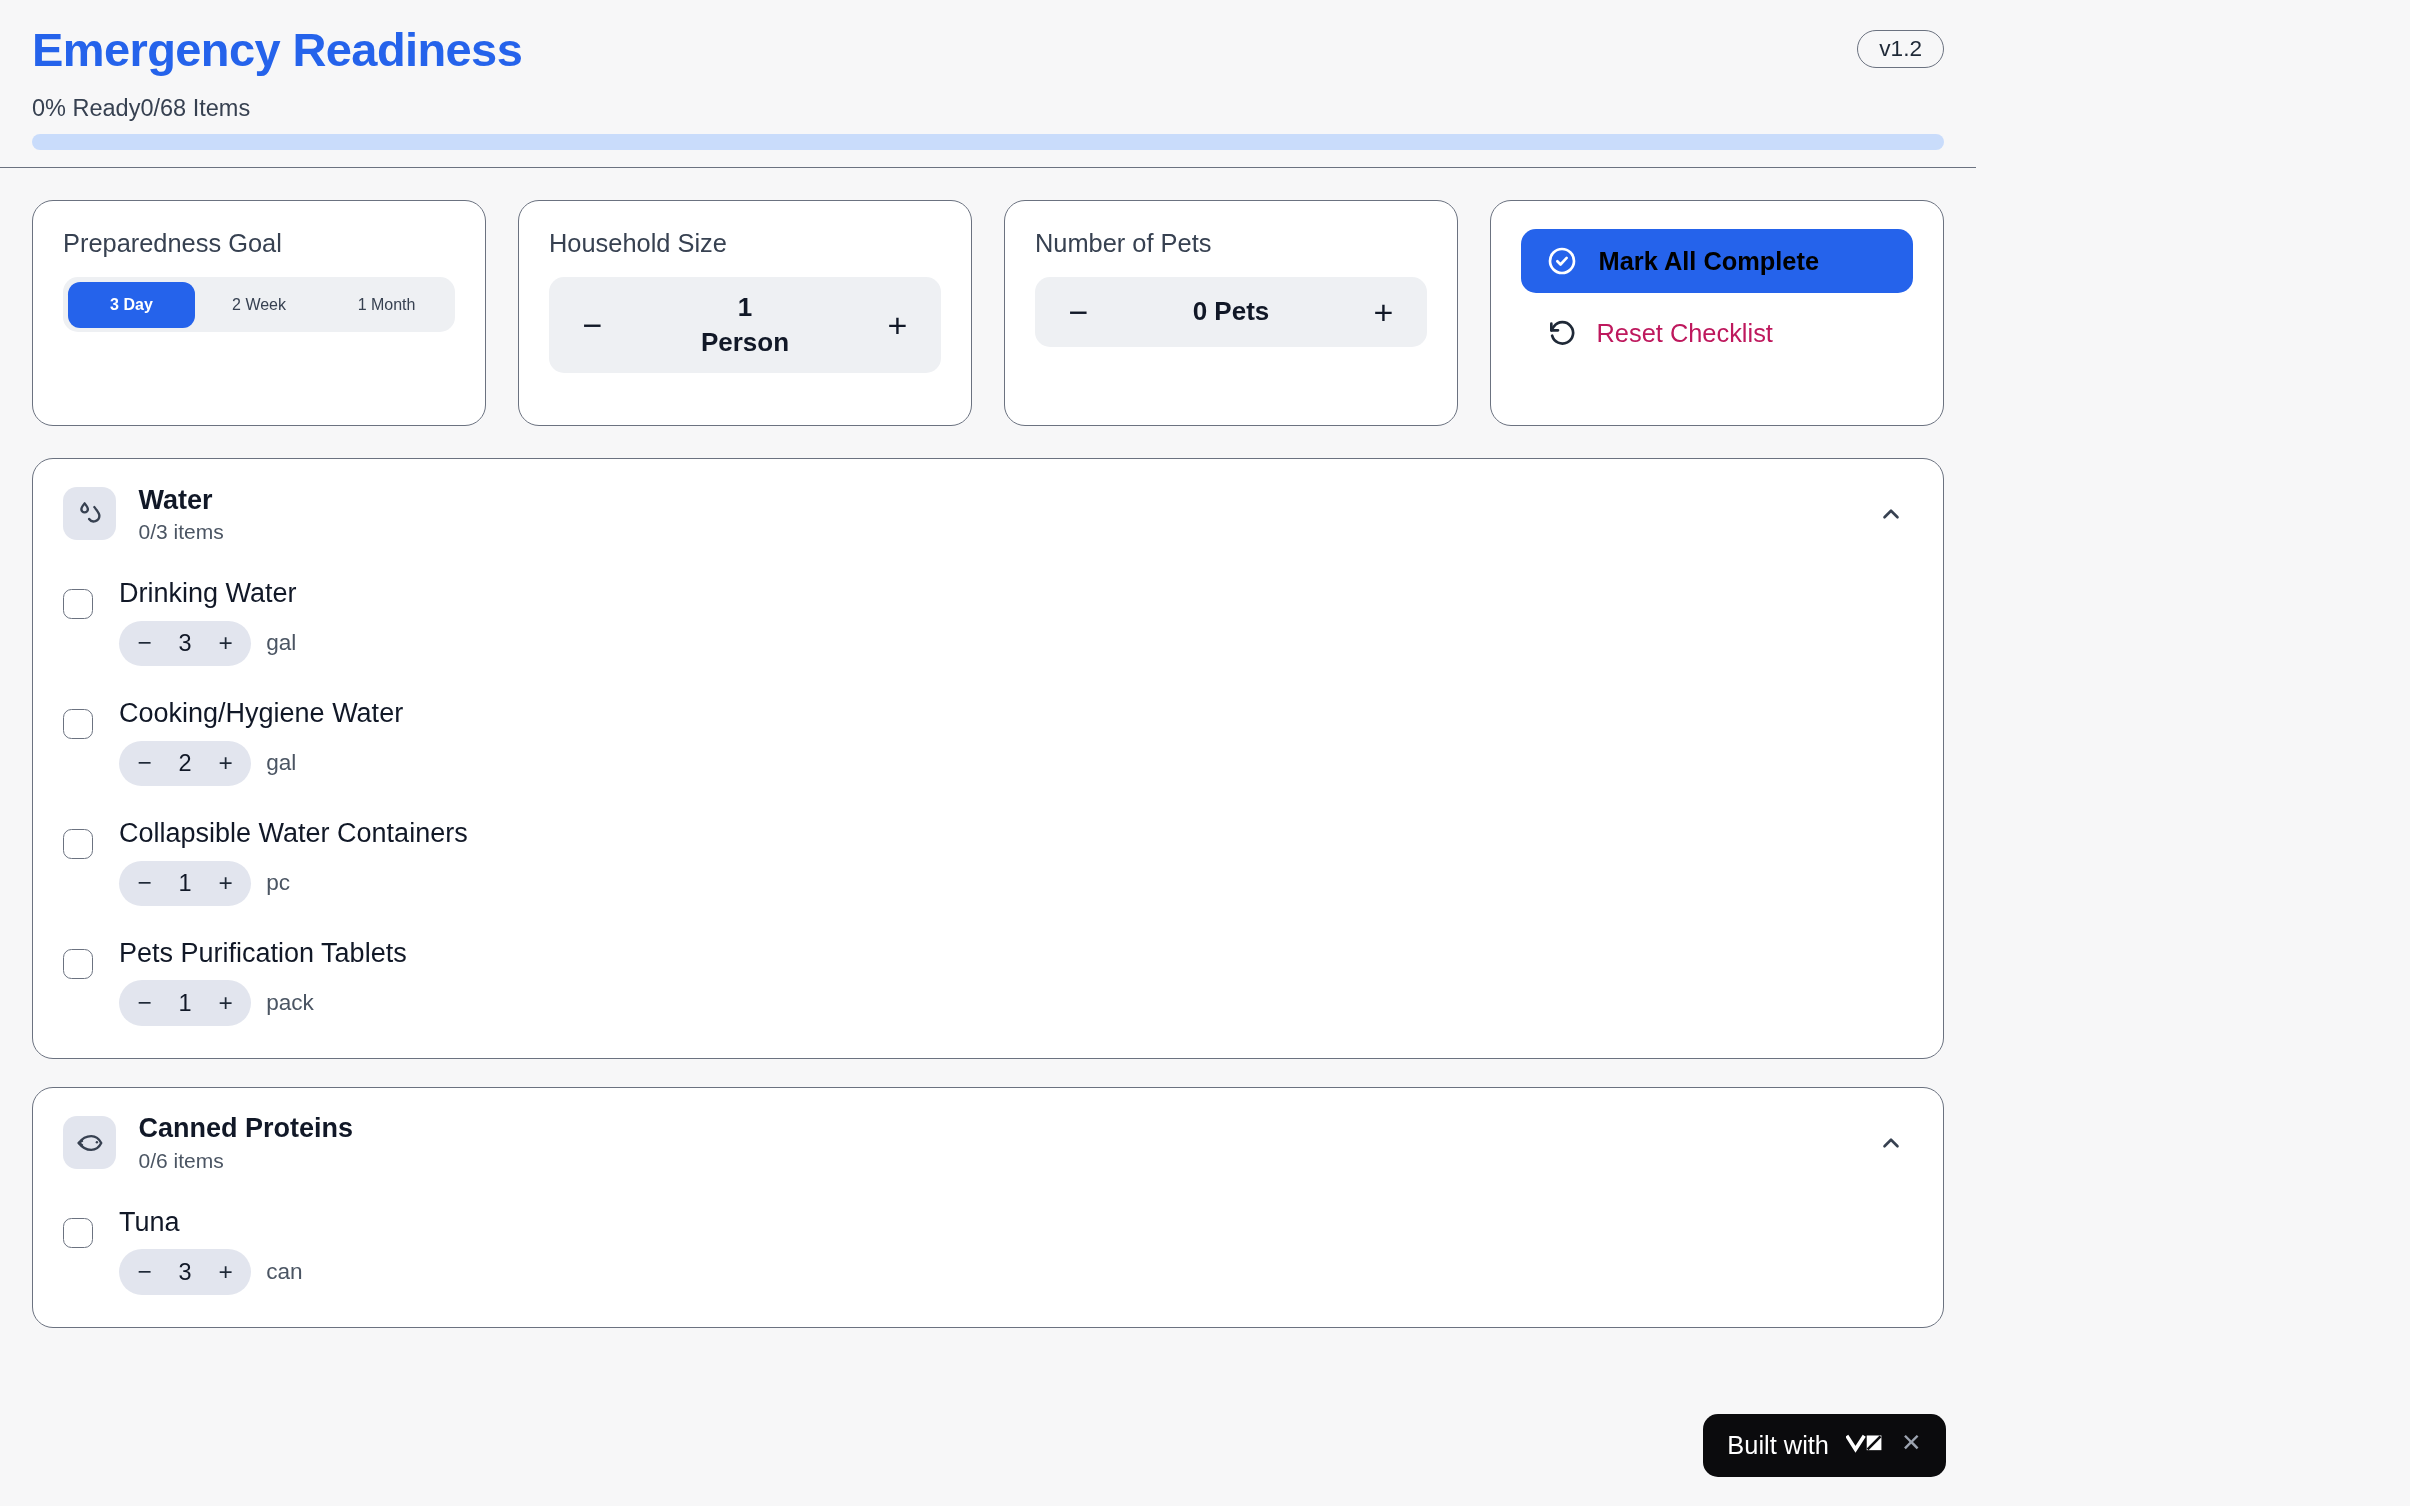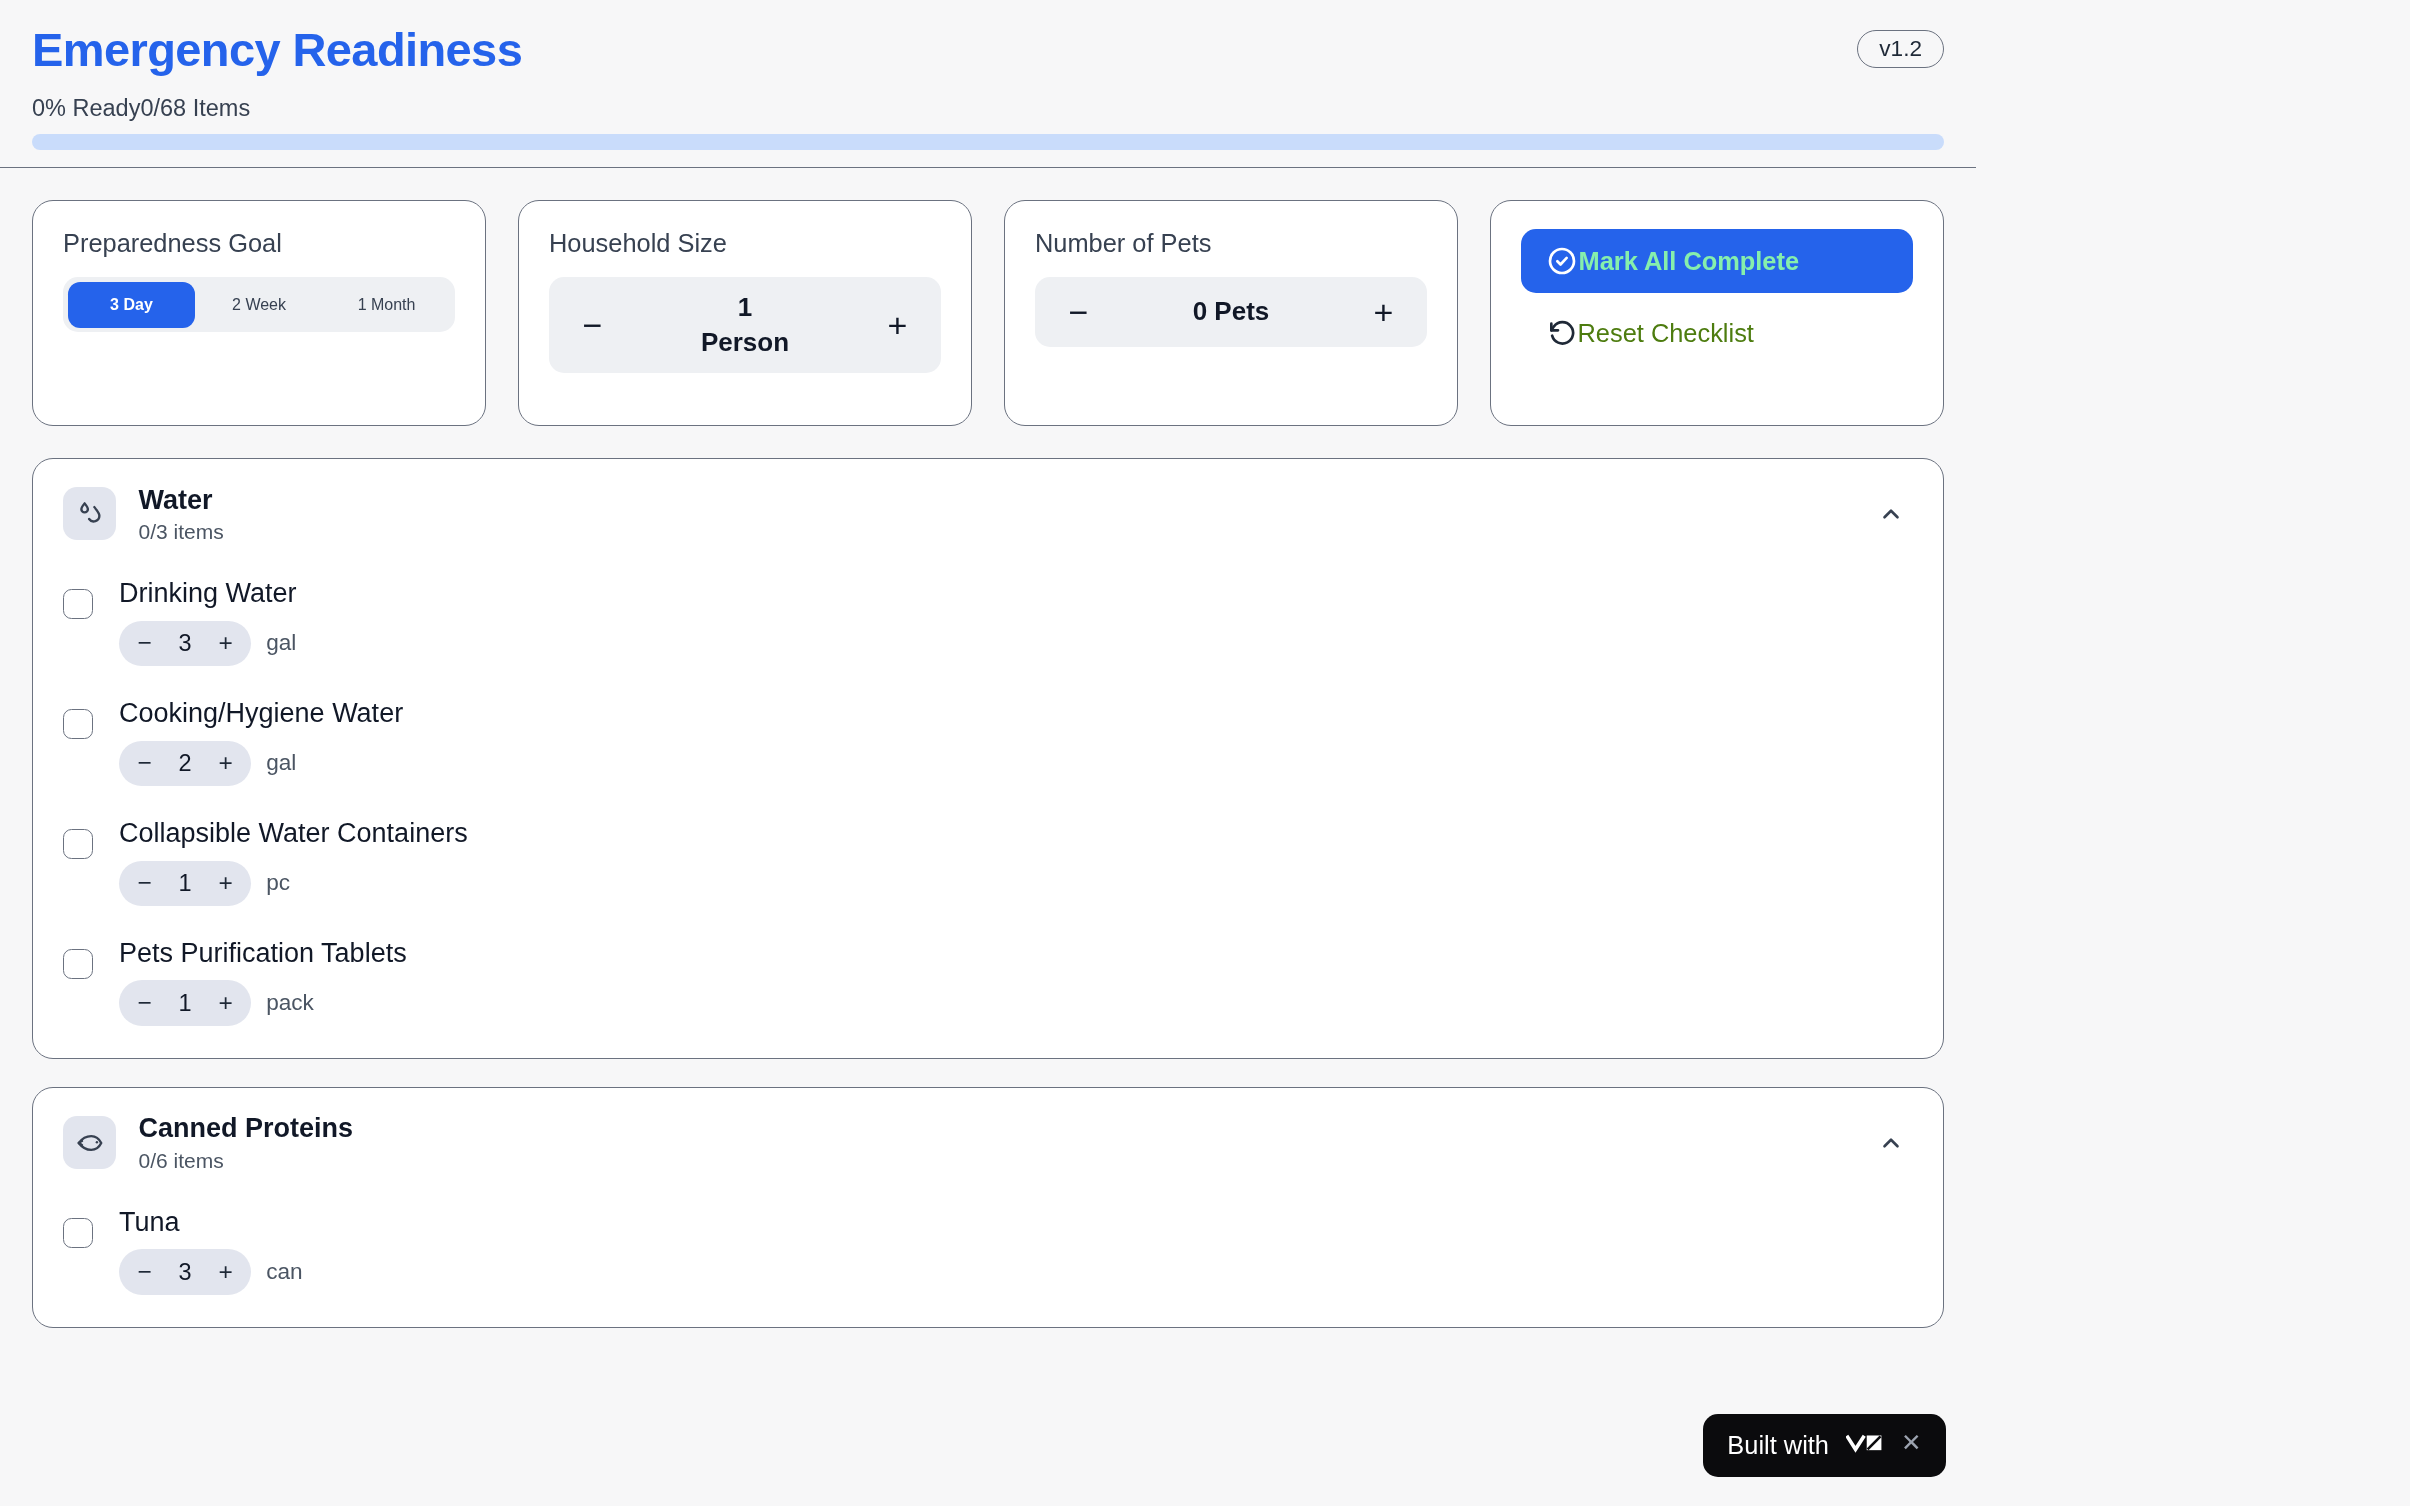--- a/index.html
+++ b/index.html
@@ -79,28 +79,28 @@
     font-size: 34px; color: #111827; line-height: 1; cursor: pointer;
     width: 38px; text-align: center; user-select: none;
   }
   .stp-val {
     flex: 1; text-align: center; font-size: 26px; font-weight: bold;
     color: #111827; line-height: 1.35; padding: 0 7.5px;
   }
 
   
   .action-primary {
-    display: flex; align-items: center; gap: 1px;
-    background: #2563eb; color: #86efac; border-radius: 15px;
+    display: flex; align-items: center; gap: 21px;
+    background: #2563eb; color: #000000; border-radius: 15px;
     padding: 16px 24.5px; font-size: 25.4px; font-weight: bold;
     cursor: pointer; margin-bottom: 11.3px;
   }
   .action-secondary {
-    display: flex; align-items: center; 
-    color: #4d7c0f; padding: 13px 24.5px; font-size: 25.4px;
+    display: flex; align-items: center; gap: 19px;
+    color: #be185d; padding: 13px 24.5px; font-size: 25.4px;
     cursor: pointer;
   }
   .ico { display: inline-flex; align-items: center; justify-content: center; flex: 0 0 auto; }
 
   
   .sections { padding: 32px; display: flex; flex-direction: column; gap: 28px; }
   .section {
     background: #ffffff; border: 1.9px solid #6b7280; border-radius: 21px;
     padding: 24.5px 30px 32px 30px;
   }

